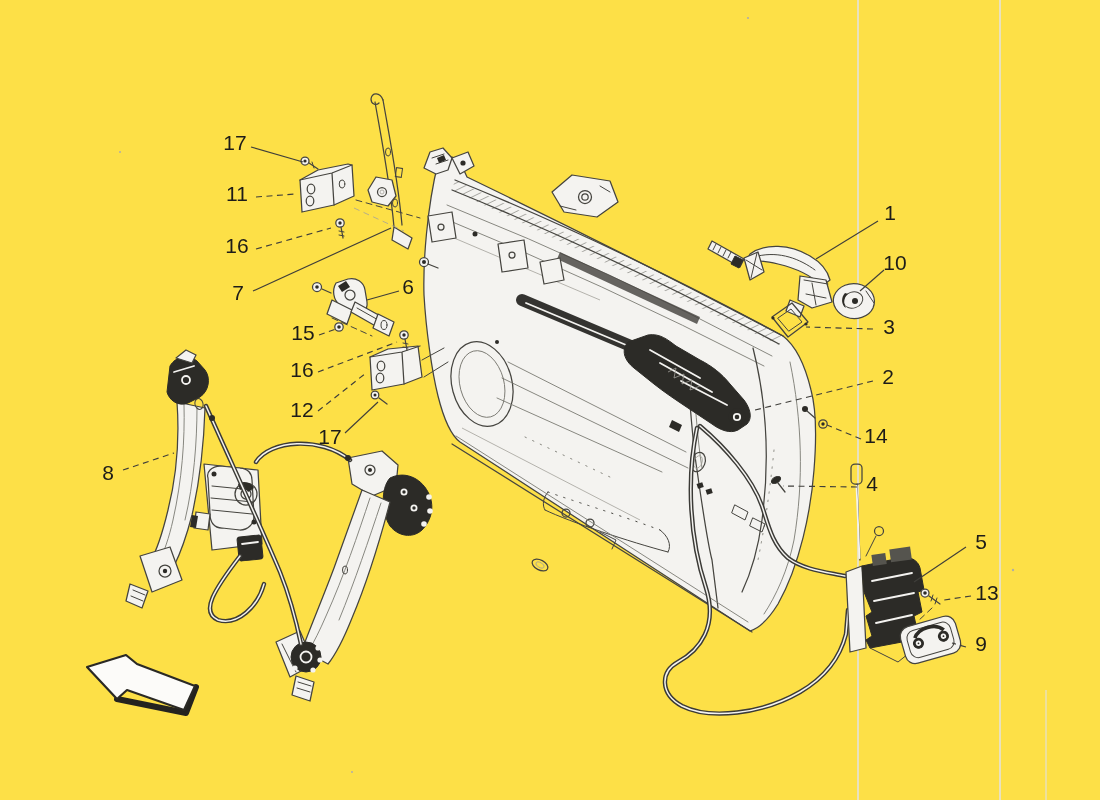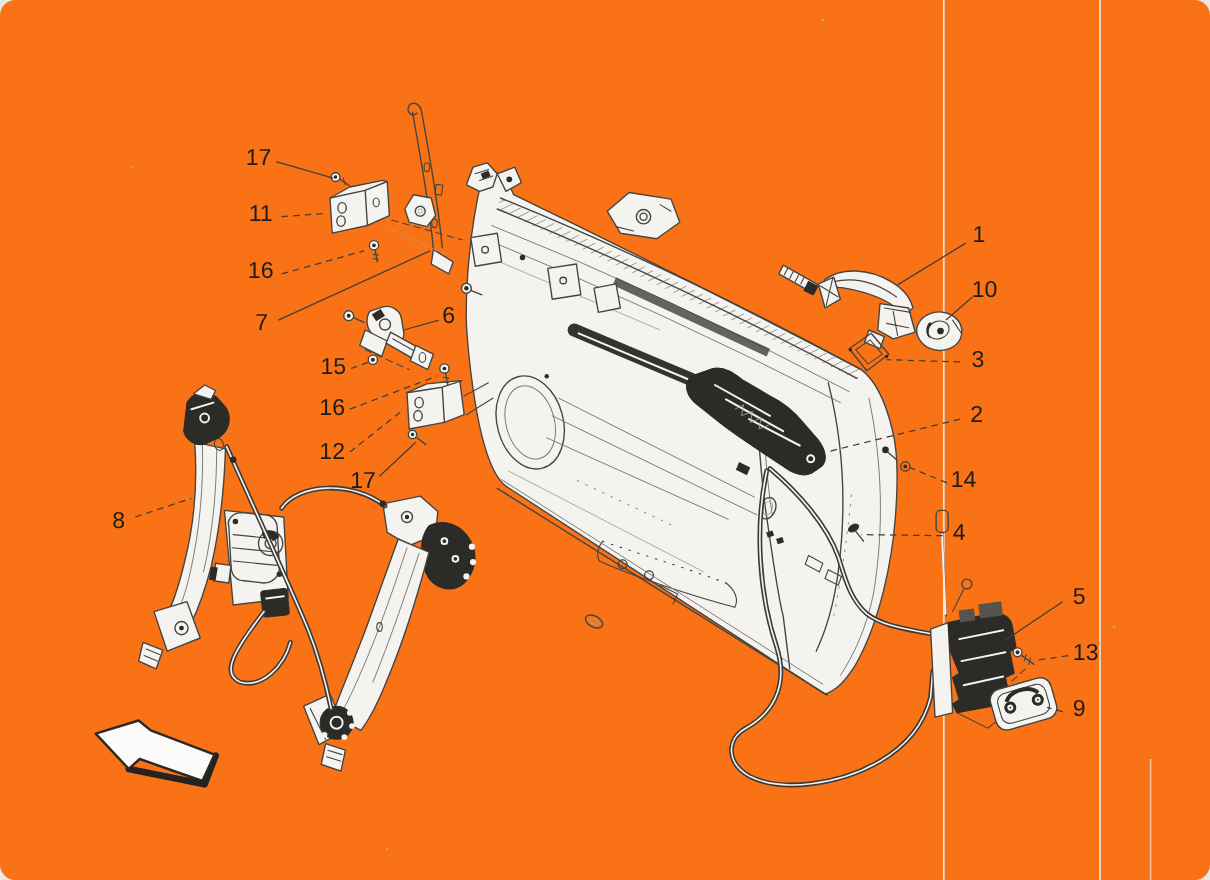--- a/index.html
+++ b/index.html
@@ -1,17 +1,17 @@
 <!DOCTYPE html>
 <html><head>
 <meta charset="utf-8">
 <style>
   html,body{margin:0;padding:0;background:#e9e8e4;}
-  #stage{position:relative;width:1100px;height:800px;background:#f97316;overflow:hidden;
-         font-family:"Liberation Sans", sans-serif;border-radius:14px;}
+  #stage{position:relative;width:1100px;height:800px;background:#fde047;overflow:hidden;
+         font-family:"Liberation Sans", sans-serif;}
   svg{display:block}
   
   .o   {stroke:#45443f;stroke-width:1.25;fill:none;stroke-linecap:round;stroke-linejoin:round;}
   .of  {stroke:#45443f;stroke-width:1.25;fill:#f4f3f0;stroke-linejoin:round;}
   .lt  {stroke:#7b7a73;stroke-width:.9;fill:none;stroke-linecap:round;}
   .xlt {stroke:#a3a19a;stroke-width:.8;fill:none;}
   .dk  {fill:#2c2b27;stroke:none;}
   .dkf {fill:#2c2b27;stroke:#2c2b27;stroke-width:1;stroke-linejoin:round;}
   .mid {fill:#55544e;stroke:none;}
   .tube{stroke:#3b3a36;stroke-width:4.4;fill:none;stroke-linecap:round;}

